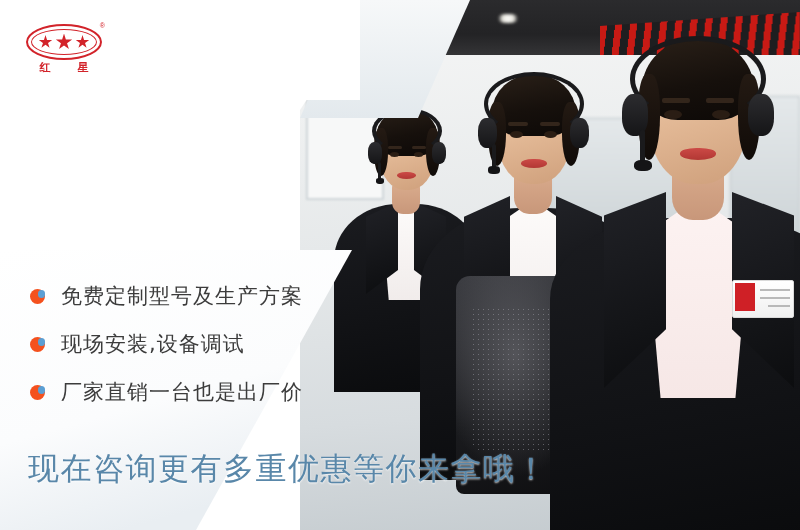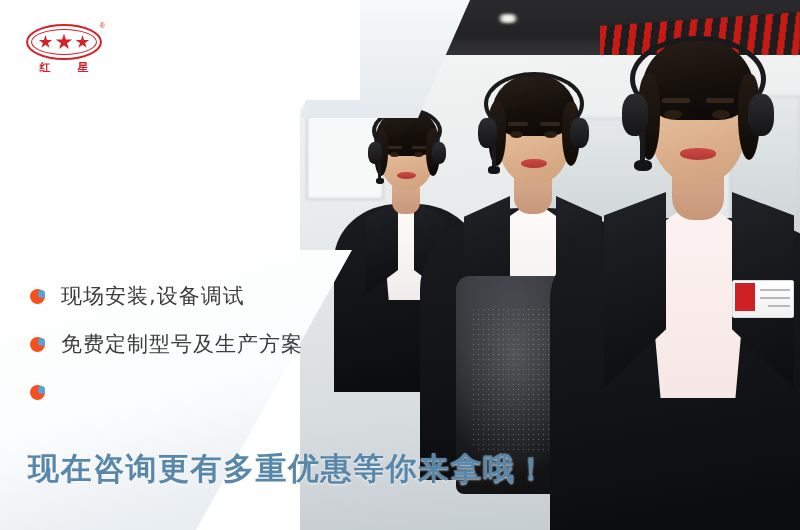--- a/index.html
+++ b/index.html
@@ -345,21 +345,21 @@
     letter-spacing: 1px;
     font-family: "DejaVu Sans", sans-serif;
     white-space: nowrap;
   }
 
   
   .footer-line {
     position: absolute;
     left: 28px; top: 448px;
     font-size: 31px;
-    font-weight: bold;
+    font-weight: normal;
     letter-spacing: 1.5px;
     color: #5987a9;
     text-shadow: 0 1px 2px rgba(255,255,255,.85);
     font-family: "DejaVu Sans", sans-serif;
     white-space: nowrap;
     z-index: 9;
   }
 
   
   .cta-bubble {
@@ -561,28 +561,29 @@
       </div>
     </div>
     <div class="logo-text">
     </div>
   </div>
 
 
   <div class="features">
     <div class="feature-row">
       <span class="bullet"></span>
-      <span class="feature-text">现场安装,设备调试</span>
+      <span class="feature-text">免费定制型号及生产方案</span>
     </div>
     <div class="feature-row">
       <span class="bullet"></span>
-      <span class="feature-text">免费定制型号及生产方案</span>
+      <span class="feature-text">现场安装,设备调试</span>
     </div>
     <div class="feature-row">
       <span class="bullet"></span>
+      <span class="feature-text">厂家直销一台也是出厂价</span>
     </div>
   </div>
 
   <div class="footer-line">现在咨询更有多重优惠等你来拿哦！</div>
 
 
   <div class="edge-fade"></div>
 </div>
 
 </body></html>

